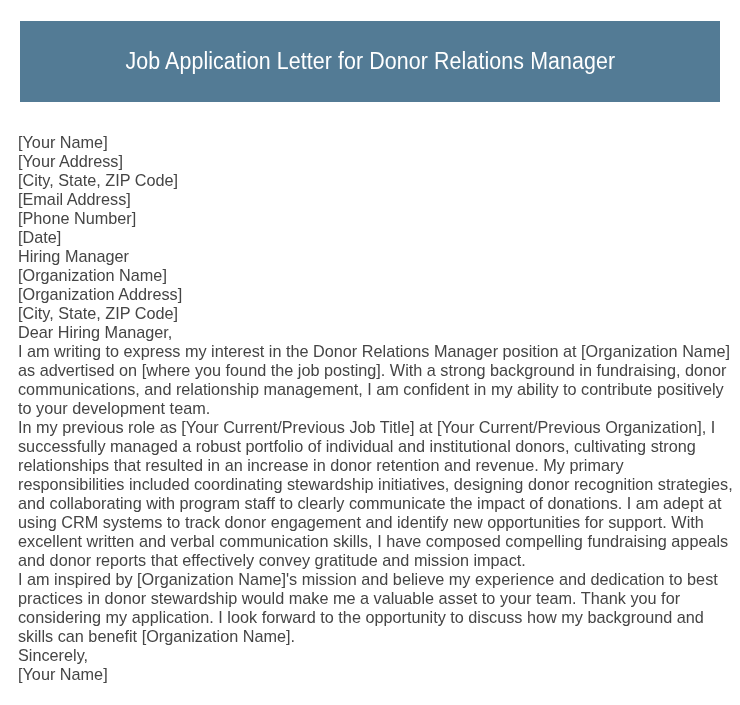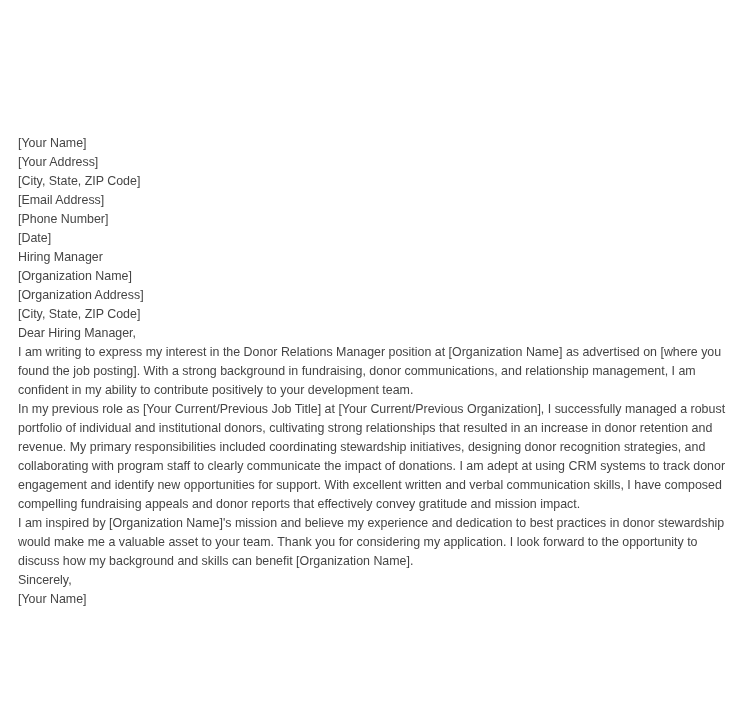--- a/index.html
+++ b/index.html
@@ -44,21 +44,21 @@
     transform-origin: center center;
   }
 
   
   .letter-body {
     position: absolute;
     left: 18px;
     top: 133px;
     width: 706px;
     color: #454545;
-    font-size: 13px;
+    font-size: 17px;
     line-height: 19px;
   }
 
   .letter-line,
   .letter-para {
     margin: 0;
     padding: 0;
     transform: scaleX(0.955);
     transform-origin: left center;
     text-align: left;
@@ -66,20 +66,23 @@
 
   .letter-para {
     width: 750px;
   }
 </style>
 </head>
 <body>
 
 <div class="page">
 
+  <div class="header-banner">
+    <div class="header-title">Job Application Letter for Donor Relations Manager</div>
+  </div>
 
   <div class="letter-body">
 
     <div class="letter-line">[Your Name]</div>
     <div class="letter-line">[Your Address]</div>
     <div class="letter-line">[City, State, ZIP Code]</div>
     <div class="letter-line">[Email Address]</div>
     <div class="letter-line">[Phone Number]</div>
     <div class="letter-line">[Date]</div>
 

